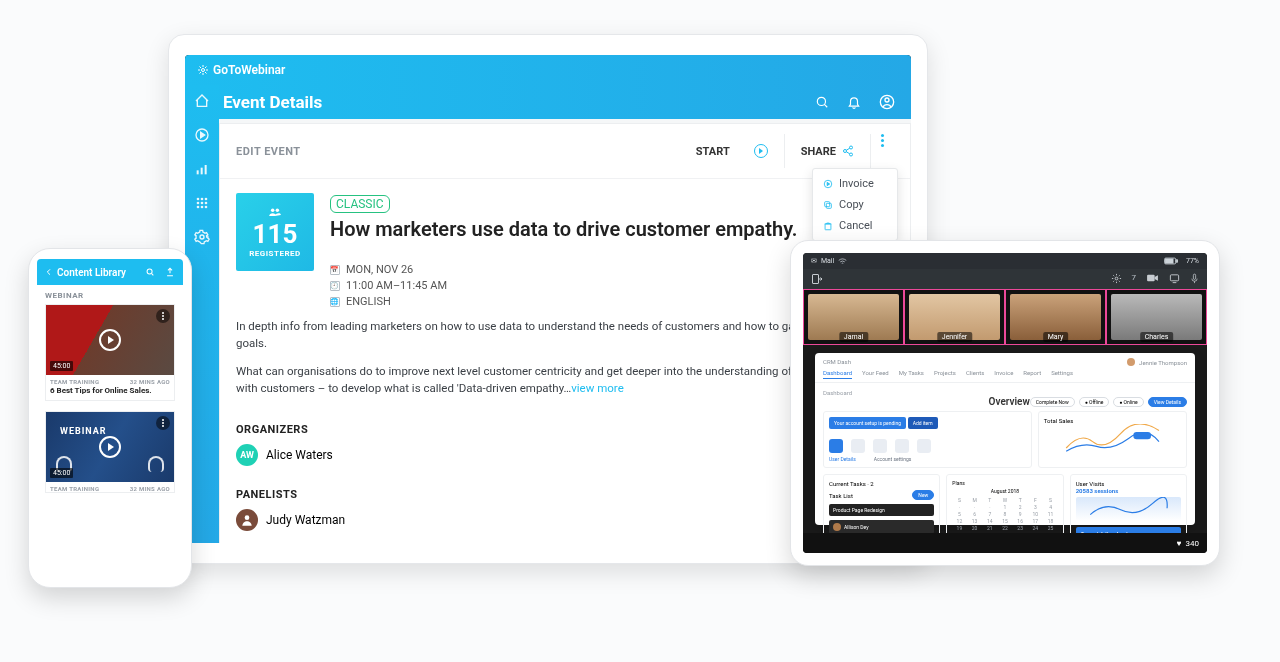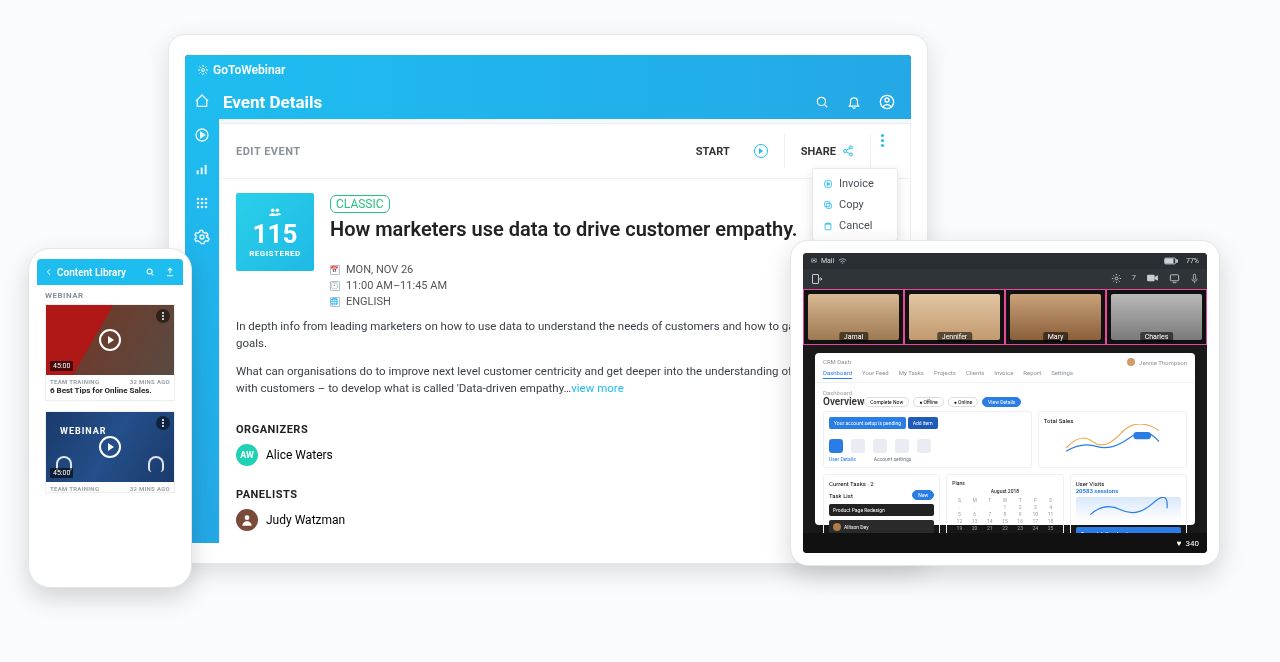--- a/index.html
+++ b/index.html
@@ -145,21 +145,21 @@
   .pcell .nm { position:absolute; bottom:2px; left:50%; transform:translateX(-50%);
     background:rgba(0,0,0,.55); color:#fff; font-size:7px; padding:1px 5px; border-radius:2px;}
   .dash { position:absolute; left:12px; right:12px; top:100px; bottom:28px;
     background:#fff; border-radius:4px; box-shadow:0 4px 12px rgba(0,0,0,.2);}
   .dash-hd { display:flex; justify-content:space-between; padding:5px 8px 3px;
     font-size:6px; color:#8a9199;}
   .dash-nav { display:flex; gap:10px; padding:0 8px 3px; border-bottom:1px solid #eef0f2;
     font-size:6px; color:#8a9199;}
   .dash-nav .act{color:#2b7de6; border-bottom:1.5px solid #2b7de6; padding-bottom:2px;}
   .dash-body { padding:6px 8px; }
-  .ov-row { display:flex; align-items:center; justify-content:flex-start; margin-bottom:4px;}
+  .ov-row { display:flex; align-items:center; justify-content:flex-end; margin-bottom:4px;}
   .ov-title { font-size:10px; font-weight:600; color:#333;}
   .pill-row { display:flex; gap:4px; font-size:5px;}
   .pill { border:1px solid #d9dde2; border-radius:8px; padding:1px 5px;}
   .pill.blue{background:#2b7de6;color:#fff;border-color:#2b7de6;}
   .dash-grid { display:grid; grid-template-columns:1.4fr 1fr; gap:6px;}
   .panel { border:1px solid #eef0f2; border-radius:3px; padding:5px; font-size:6px;}
   .bluebanner { background:#2b7de6; color:#fff; border-radius:2px; padding:3px 5px;
     display:inline-block; font-size:5px; margin-bottom:6px;}
   .icon-row { display:flex; gap:8px; margin-top:4px;}
   .icon-row .ic { width:14px; height:14px; background:#e9edf3; border-radius:3px;}

